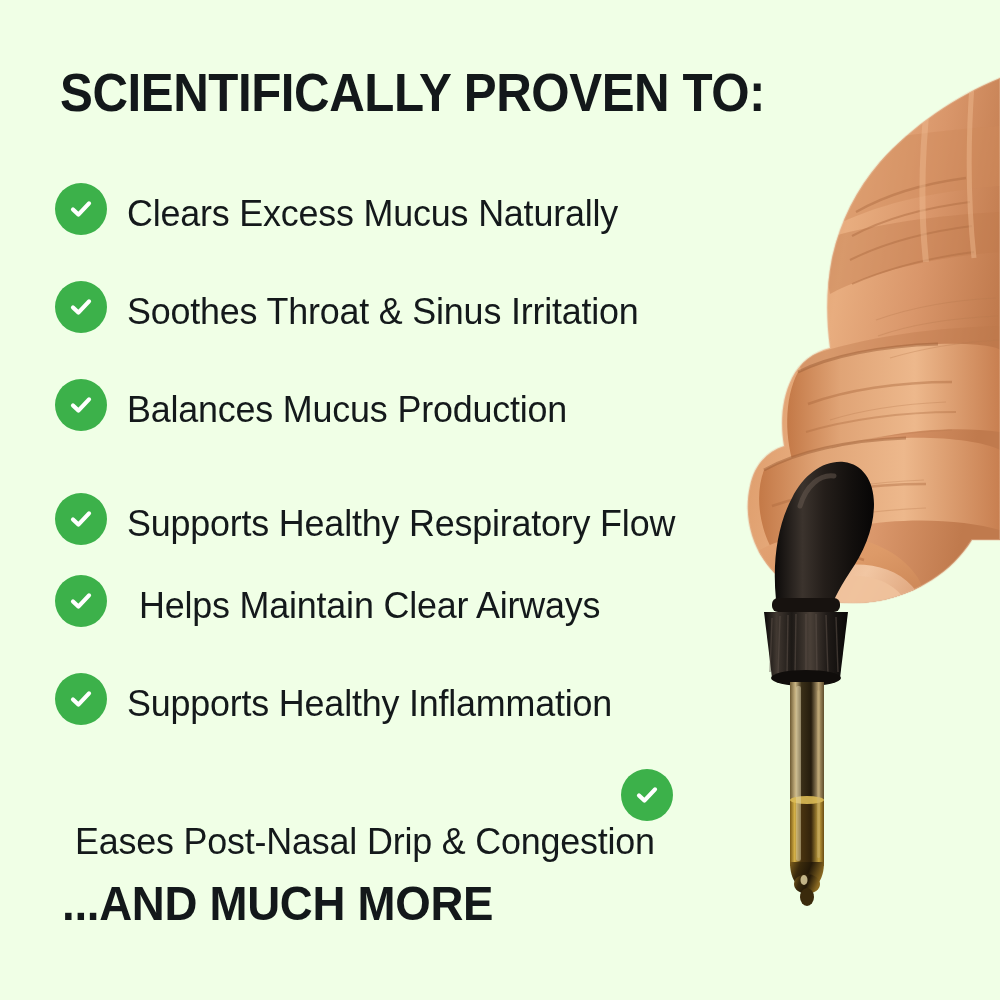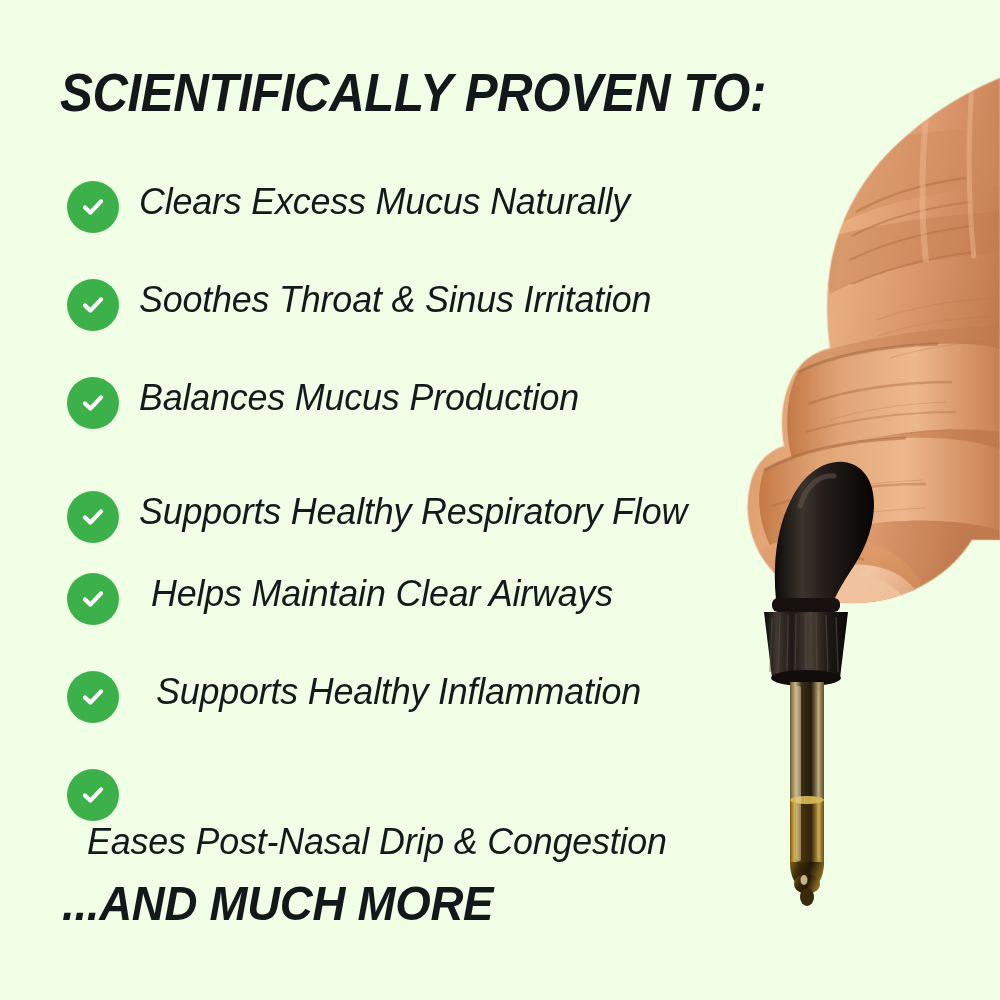--- a/index.html
+++ b/index.html
@@ -13,21 +13,20 @@
     background: #f0ffe6;
     font-family: "Liberation Sans", sans-serif;
   }
 
   #poster {
     position: relative;
     width: 1000px;
     height: 1000px;
     background: #f0ffe6;
     overflow: hidden;
-    font-style: italic;
   }
 
   
   .headline {
     position: absolute;
     left: 60px;
     top: 66px;
     font-family: "Liberation Sans", sans-serif;
     font-weight: bold;
     font-size: 53px;
@@ -57,24 +56,24 @@
   
   #benefit-list {
     position: absolute;
     left: 0;
     top: 0;
     width: 800px;
   }
 
   .benefit-row {
     position: absolute;
-    left: 67px;
+    left: 55px;
     height: 54px;
     display: flex;
-    align-items: flex-start;
+    align-items: flex-end;
   }
 
   .check-badge {
     position: relative;
     flex: 0 0 auto;
     width: 52px;
     height: 52px;
     border-radius: 50%;
     background: #3cb14a;
     display: flex;
@@ -147,21 +146,21 @@
         <span class="benefit-label" style="color: rgb(20, 25, 27);">Supports Healthy Respiratory Flow</span>
       </div>
       <div class="benefit-row" style="top: 573px; gap: 12px;">
         <span class="check-badge" style="background: rgb(60, 177, 74);">
           <svg width="30" height="30" viewBox="0 0 30 30">
             <path d="M7 15.4 L12.4 20.6 L23 9.4" fill="none" stroke="#ffffff" stroke-width="4.2" stroke-linecap="round" stroke-linejoin="round"></path>
           </svg>
         </span>
         <span class="benefit-label" style="color: rgb(20, 25, 27);">Helps Maintain Clear Airways</span>
       </div>
-      <div class="benefit-row" style="top: 671px; gap: 17px;">
+      <div class="benefit-row" style="top: 671px;">
         <span class="check-badge" style="background: rgb(60, 177, 74);">
           <svg width="30" height="30" viewBox="0 0 30 30">
             <path d="M7 15.4 L12.4 20.6 L23 9.4" fill="none" stroke="#ffffff" stroke-width="4.2" stroke-linecap="round" stroke-linejoin="round"></path>
           </svg>
         </span>
         <span class="benefit-label" style="color: rgb(20, 25, 27);">Supports Healthy Inflammation</span>
       </div>
       <div class="benefit-row" style="top: 769px; flex-direction: column;">
         <span class="check-badge" style="background: rgb(60, 177, 74);">
           <svg width="30" height="30" viewBox="0 0 30 30">

